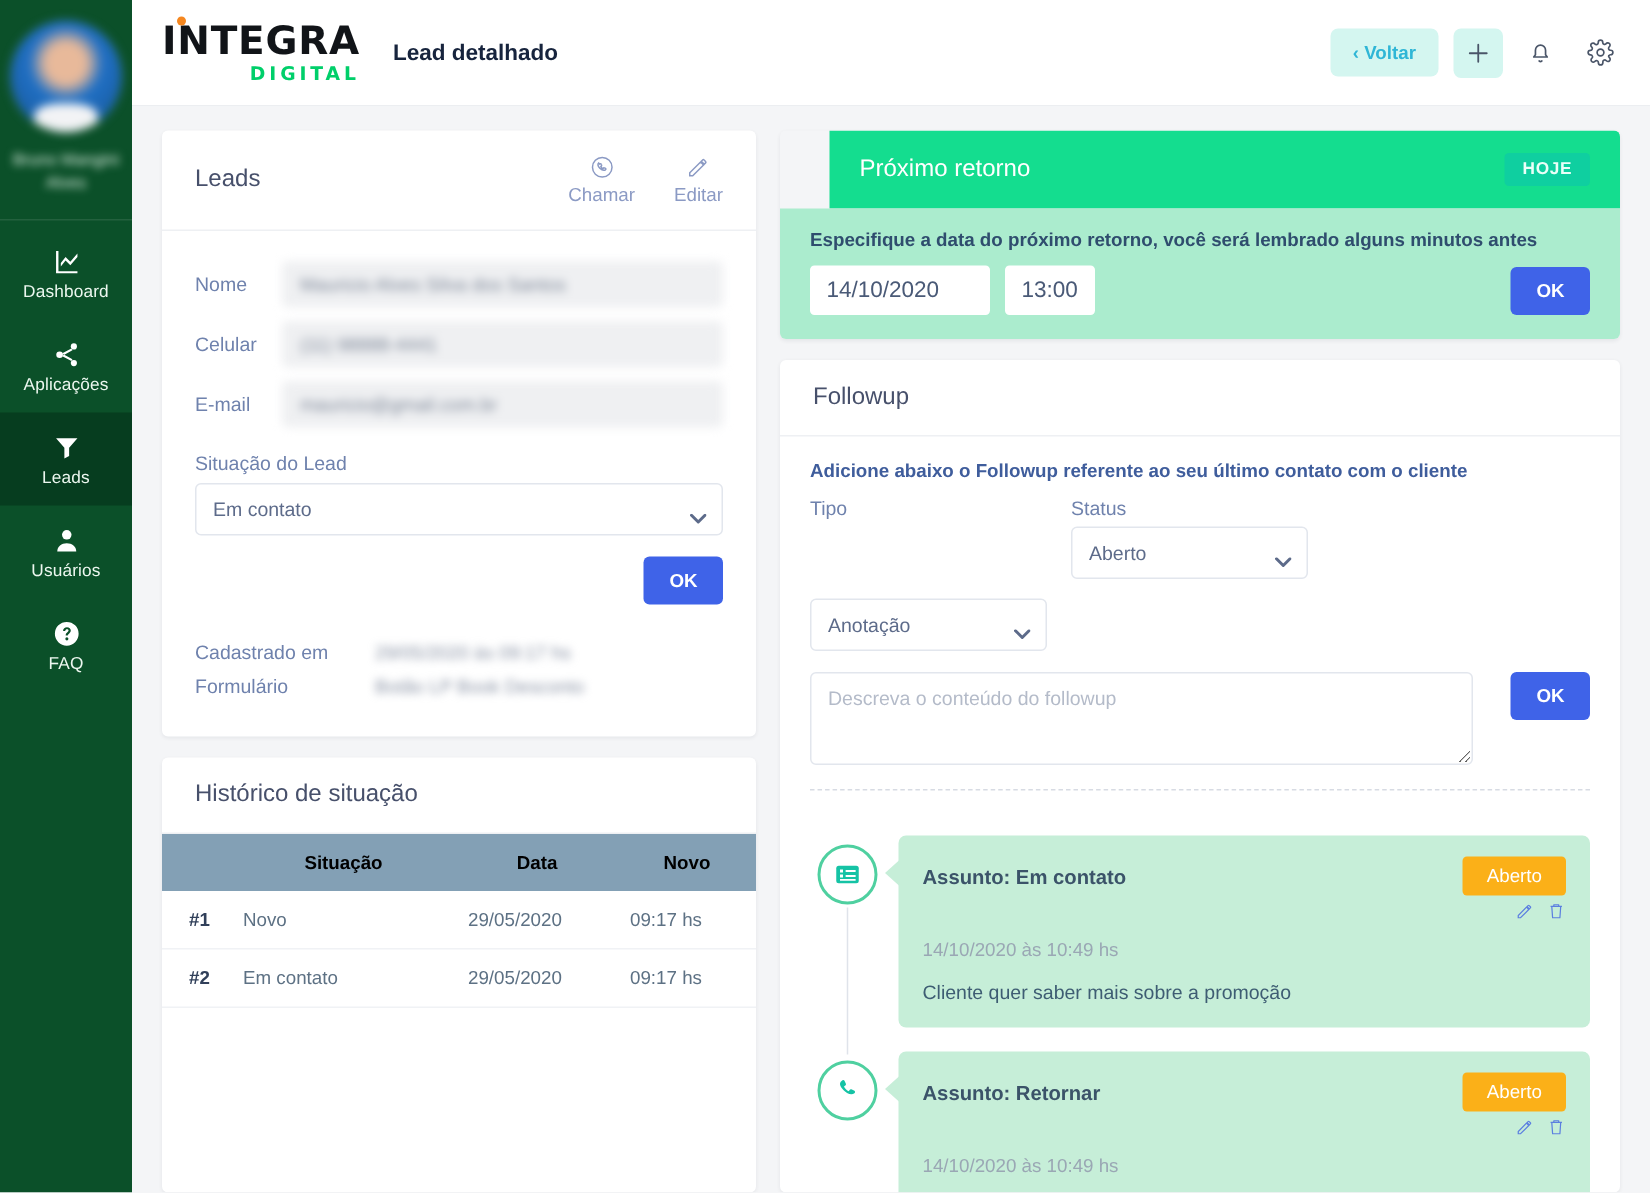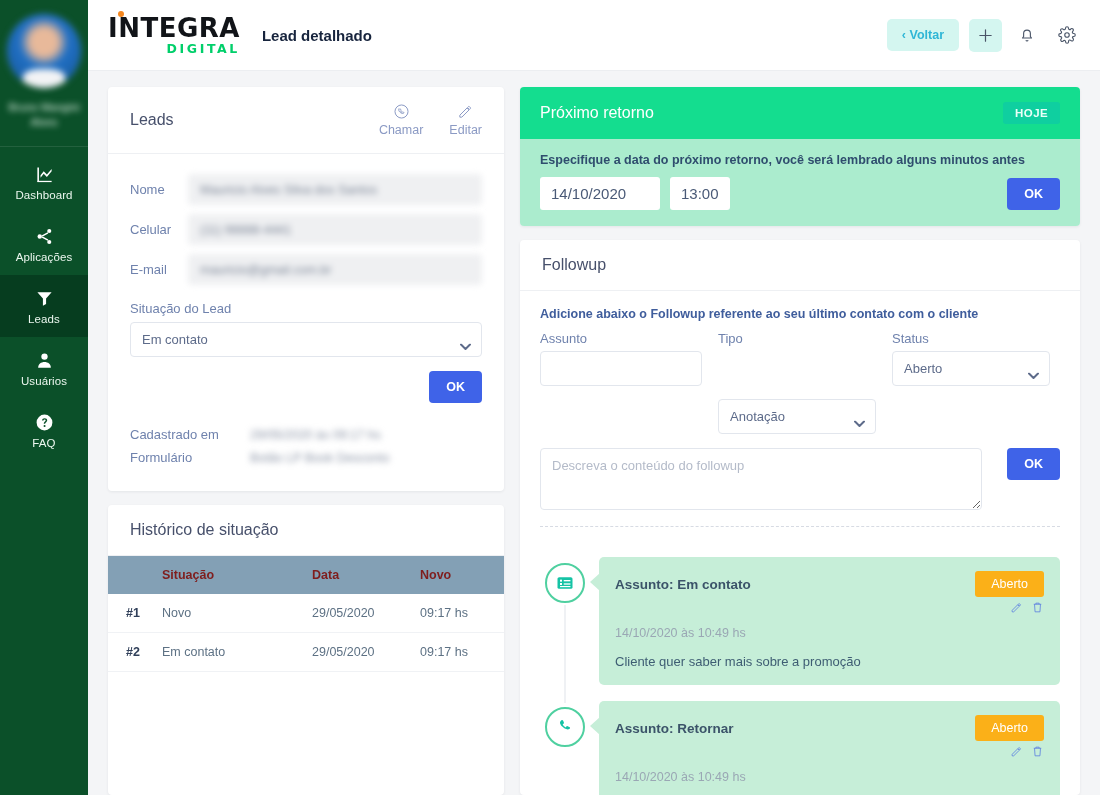--- a/index.html
+++ b/index.html
@@ -145,33 +145,33 @@
   .meta { margin-top: 24px; }
   .meta-row { display: flex; align-items: center; margin-bottom: 8px; }
   .meta-label { width: 120px; flex: 0 0 120px; font-size: 13px; color: #6f82ad; }
   .meta-value { font-size: 12.5px; color: #8a93a5; filter: blur(3px); user-select: none; }
 
   
   .card-hist { flex: 1; display: flex; flex-direction: column; overflow: hidden; }
   table { width: 100%; border-collapse: collapse; }
   thead tr { background: #83a0b5; }
   th {
-    text-align: left; color: #7f1d1d; font-size: 12.5px; font-weight: bold;
+    text-align: center; color: #000000; font-size: 12.5px; font-weight: bold;
     padding: 12px 8px;
   }
   th:first-child, td:first-child { padding-left: 18px; width: 46px; }
   th.c-sit, td.c-sit { width: 150px; }
   th.c-data, td.c-data { width: 108px; }
   td { font-size: 12.5px; color: #5d7184; padding: 12px 8px; border-bottom: 1px solid #f0f2f5; }
   td.idx { font-weight: bold; color: #31405a; }
 
   
   .retorno { border-radius: 4px; overflow: hidden; box-shadow: 0 1px 3px rgba(16,24,40,.07); }
   .retorno-head {
-    background: #14dd8f; padding: 15px 20px; display: flex; align-items: center;
+    background: #14dd8f; padding: 15px 20px; display: flex; align-items: center; margin-left: 33px;
   }
   .retorno-title { color: #fff; font-size: 16px; }
   .badge-hoje {
     margin-left: auto; background: #0fcfa0; color: #eafff8;
     font-size: 11.5px; font-weight: bold; letter-spacing: .4px;
     padding: 5px 12px; border-radius: 3px; cursor: pointer;
   }
   .retorno-body { background: #abecce; padding: 14px 20px 16px; }
   .retorno-text { font-size: 12.5px; color: #2f4d6e; font-weight: bold; margin-bottom: 10px; }
   .retorno-fields { display: flex; align-items: center; gap: 10px; }
@@ -452,24 +452,20 @@
 
         <section class="card card-followup">
           <div class="card-head">
             <div class="card-title">Followup</div>
           </div>
 
           <div class="fu-body">
             <div class="fu-hint">Adicione abaixo o Followup referente ao seu último contato com o cliente</div>
 
             <div class="fu-grid">
-              <div class="fu-field fu-assunto">
-                <div class="fu-flabel">Assunto</div>
-                <input class="input" placeholder="" style="">
-              </div>
               <div class="fu-field fu-tipo">
                 <div class="fu-flabel">Tipo</div>
                 <div class="select-wrap">
                   <select class="input">
                     <option>Anotação</option>
                   </select>
                   <span class="chev">
                     <svg viewBox="0 0 11 7">
                         <path d="M1 1l4.5 4.5L10 1" stroke-linecap="round" stroke-linejoin="round"></path>
                       </svg>

